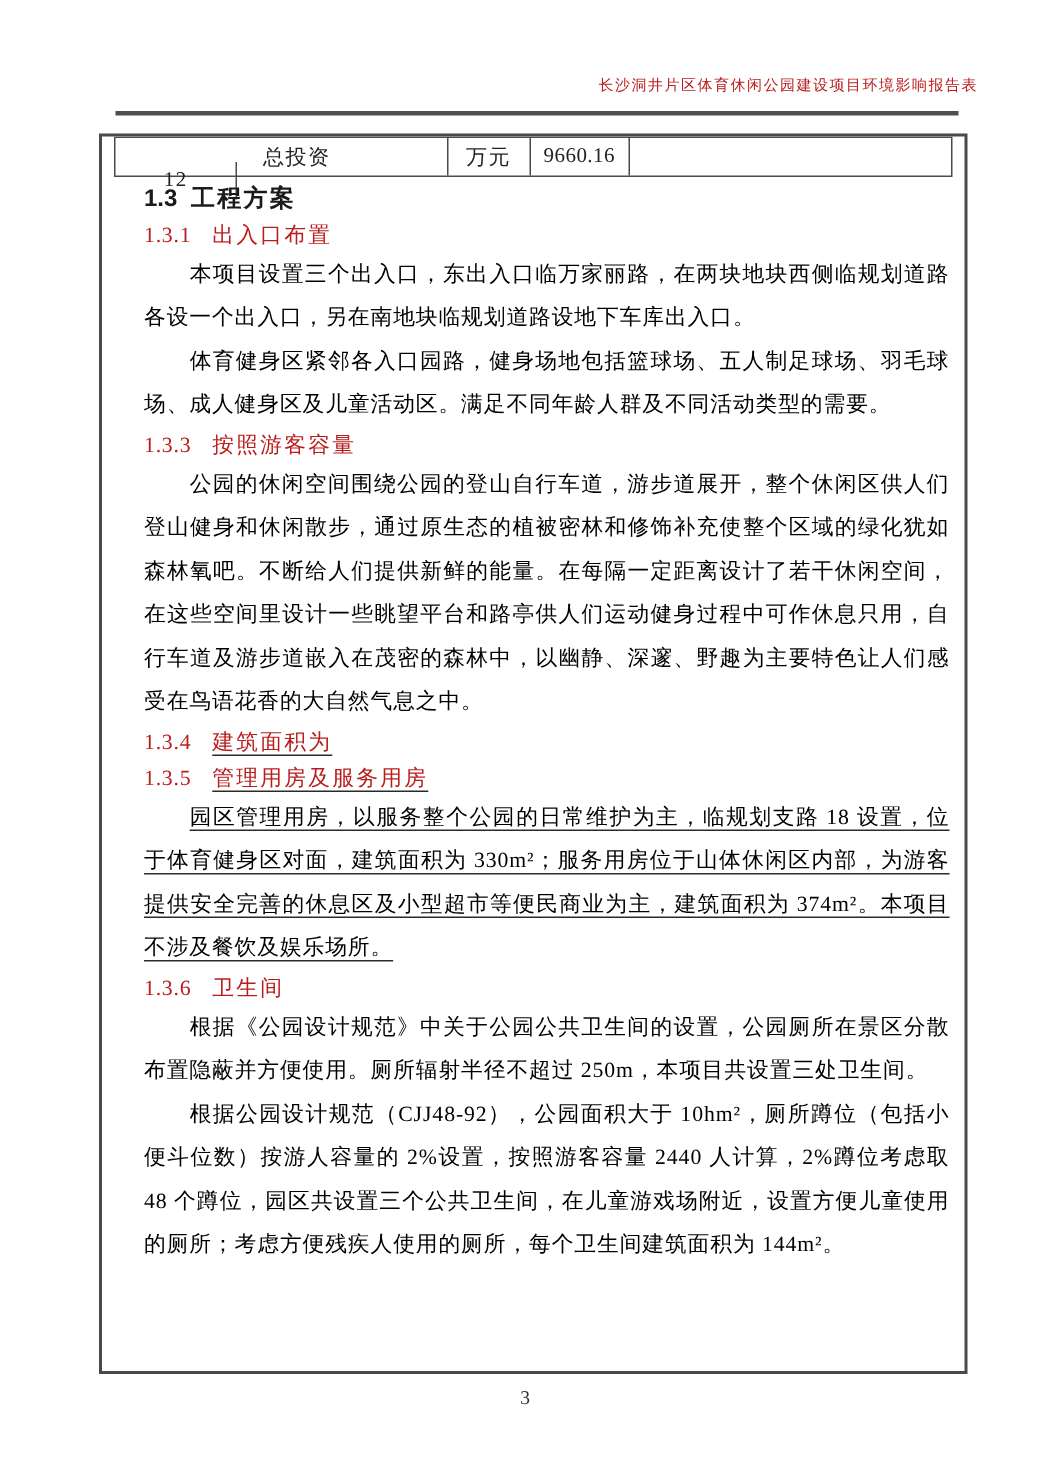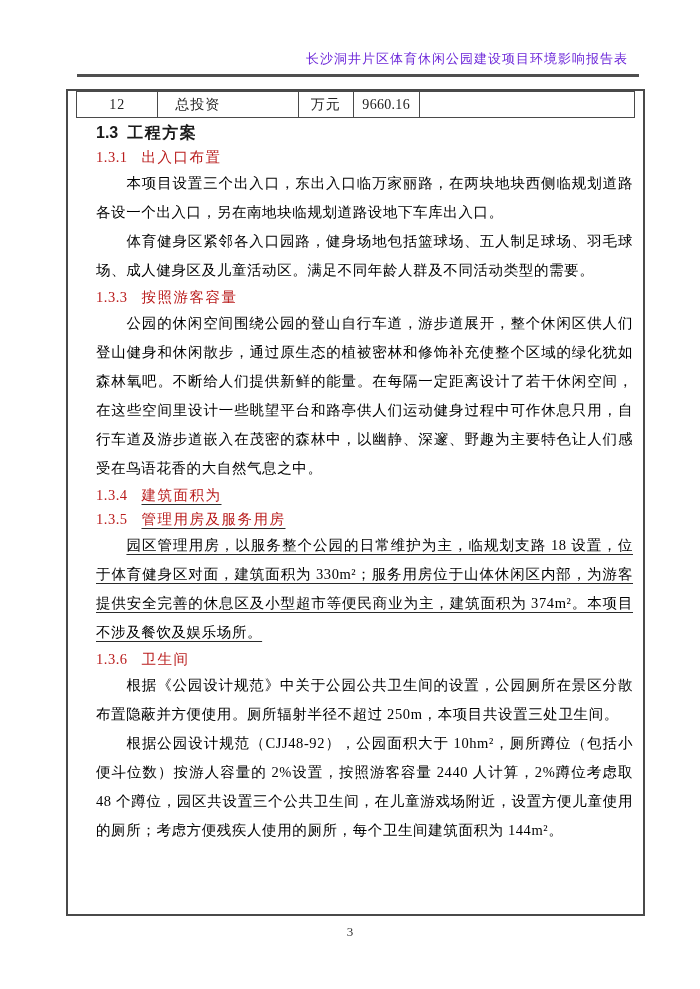--- a/index.html
+++ b/index.html
@@ -3,22 +3,22 @@
 <meta charset="utf-8">
 <style>
   * { margin:0; padding:0; box-sizing:border-box; }
   html,body { background:#ffffff; }
   body {
     width:700px; height:989px; position:relative;
     font-family:"Liberation Serif","DejaVu Serif",serif;
     color:#1f1f1f;
   }
   .hdr-title {
-    position:absolute; top:50px; right:72px;
-    font-size:13px; letter-spacing:1px; color:#6d28d9;
+    position:absolute; top:50px; right:48px;
+    font-size:10px; letter-spacing:1px; color:#b91c1c;
     white-space:nowrap;
   }
   .hdr-rule {
     position:absolute; top:74px; left:77px; width:562px; height:3px;
     background:#4f4f4f;
   }
   .frame {
     position:absolute; top:89px; left:66px; width:579px; height:827px;
     border:2px solid #4a4a4a; overflow:hidden; background:#fff;
   }
@@ -26,21 +26,21 @@
     display:flex; margin:0 8px; height:27px;
     border:1.5px solid #4a4a4a; border-top-width:1px;
     font-size:14px; color:#222;
   }
   .cell {
     display:flex; align-items:center; justify-content:center;
     border-right:1.5px solid #4a4a4a; height:100%;
     letter-spacing:1px;
   }
   .cell:last-child { border-right:none; }
-  .c-no    { width:14.6%; }
+  .c-no    { width:14.6%;margin-top:16px; }
   .c-item  { width:25.2%; justify-content:flex-start; padding-left:17px; }
   .c-unit  { width:9.9%; }
   .c-value { width:11.8%; letter-spacing:0.3px; }
   .c-note  { flex:1; }
   .content { padding:2px 10px 0 28px; }
   .h13 {
     font-family:"Liberation Sans","DejaVu Sans",sans-serif;
     font-weight:700; font-size:16px; line-height:25px;
     letter-spacing:1.5px; color:#1a1a1a;
   }

